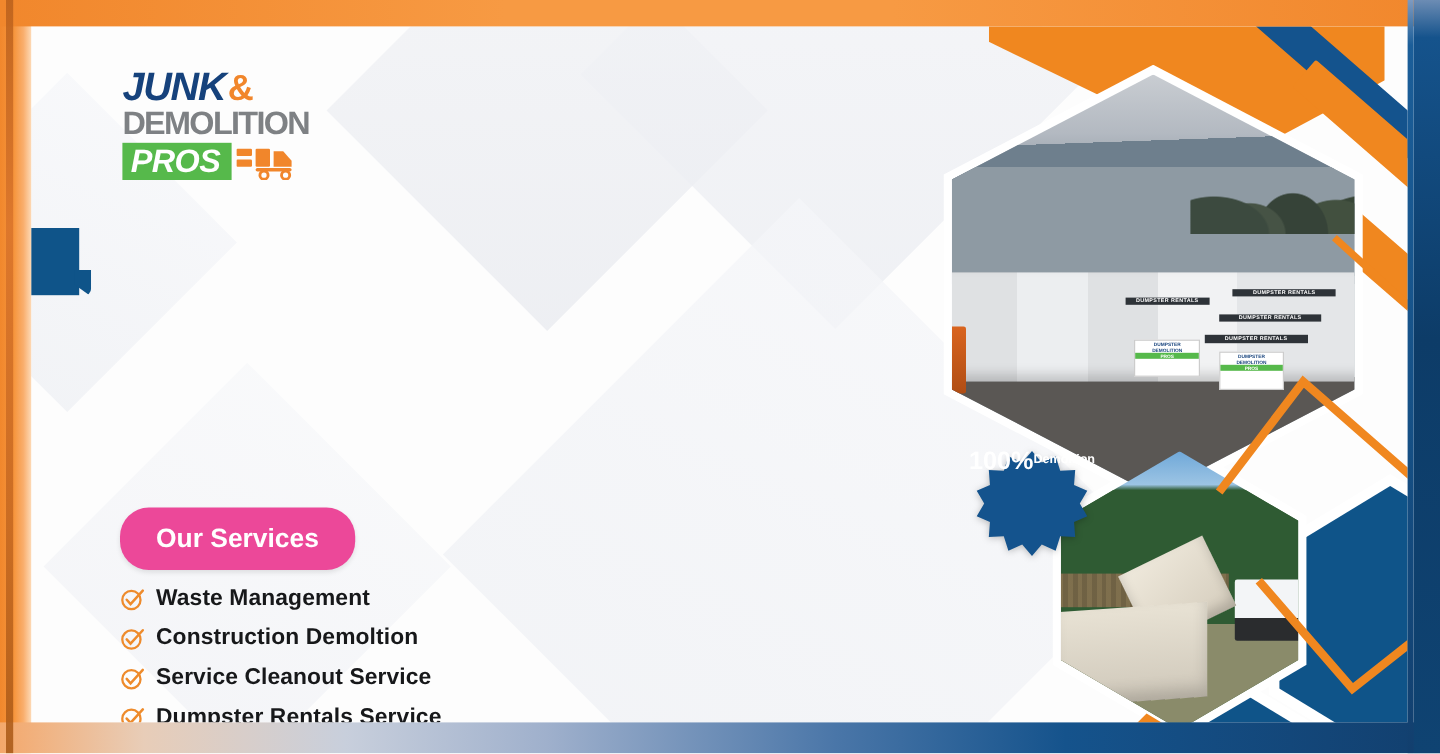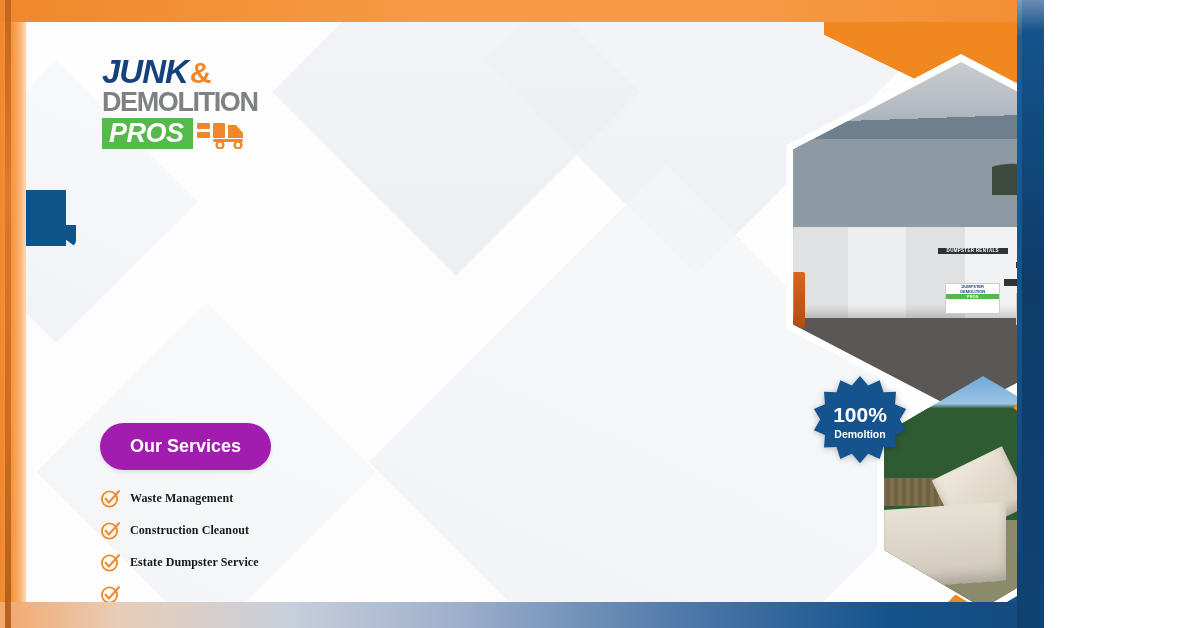--- a/index.html
+++ b/index.html
@@ -1,18 +1,18 @@
 <!DOCTYPE html>
 <html><head>
 <meta charset="utf-8">
 <style>
   html,body{margin:0;padding:0;background:#fff;}
   *{box-sizing:border-box;}
   .stage{
-    position:relative;width:1044px;height:628px;overflow:hidden;
+    position:relative;width:1200px;height:628px;overflow:hidden;
     font-family:"Liberation Sans",sans-serif;
     background:#ffffff;
   }
 
   
   .border-top{
     position:absolute;left:0;top:0;width:1200px;height:22px;
     background:linear-gradient(90deg,#f1872c 0%,#f79a43 35%,#f79a43 62%,#f1872c 100%);
     z-index:40;
   }
@@ -114,32 +114,32 @@
 
   
   .para{
     position:absolute;left:74px;top:288px;width:458px;z-index:25;
     font-size:16.5px;line-height:1.78;color:#202124;text-align:justify;
   }
 
   
   .cta{
     position:absolute;left:74px;top:401px;z-index:25;
-    background:#a21caf;border:none;border-radius:24px;
-    padding:13px 30px;color:#fff;font-size:18px;font-weight:bold;
+    background:#ec4899;border:none;border-radius:24px;
+    padding:13px 30px;color:#fff;font-size:22px;font-weight:bold;
     font-family:"Liberation Sans",sans-serif;cursor:pointer;
     box-shadow:0 2px 4px rgba(0,0,0,.10);
   }
 
   
   .svc-list{position:absolute;left:74px;top:466px;z-index:25;}
   .svc-item{display:flex;align-items:center;margin-bottom:11px;}
   .svc-ico{width:21px;height:21px;margin-right:9px;flex:0 0 21px;}
-  .svc-txt{font-size:12px;font-weight:bold;color:#17181a;
-           font-family:Liberation Serif, serif;letter-spacing:.1px;text-align:right;}
+  .svc-txt{font-size:19px;font-weight:bold;color:#17181a;
+           font-family:Liberation Sans, sans-serif;letter-spacing:.1px;text-align:right;}
 
   
   .rightzone{position:absolute;left:560px;top:-22px;width:620px;height:680px;z-index:18;}
   
   .orange-wedge{
     position:absolute;left:238px;top:-26px;width:330px;height:160px;z-index:5;
     background:#f0871f;
     clip-path:polygon(0 0,100% 0,100% 58%,62% 100%,0 38%);
   }
   .blue-bar{position:absolute;background:#14538d;border-radius:2px;z-index:7;}
@@ -225,22 +225,22 @@
         background:linear-gradient(180deg,#f3f5f7 0 62%,#2a2c2e 62% 100%);border-radius:2px;}
   .photo2 .fence{position:absolute;left:6%;top:44%;width:62%;height:12%;
         background:repeating-linear-gradient(90deg,#8d7352 0 4px,#7b6347 4px 8px);opacity:.85;}
 
   
   .badge{
     position:absolute;left:786px;top:352px;width:96px;height:96px;z-index:26;
   }
   .badge svg{display:block;filter:drop-shadow(0 1px 3px rgba(0,0,0,.25));}
   .badge-txt{
-    position:absolute;inset:0;display:flex;flex-direction:column;
-    align-items:center;justify-content:center;color:#fff;
+    position:absolute;inset:0;display:flex;flex-direction:row;
+    justify-content:center;color:#fff;
     font-family:"Liberation Sans",sans-serif;pointer-events:none;
   }
   .badge-pct{font-size:21px;font-weight:bold;line-height:1;}
   .badge-sub{font-size:10.5px;font-weight:bold;margin-top:3px;}
 </style>
 </head>
 <body>
 
 <div class="stage">
 
@@ -351,38 +351,39 @@
         </span>
         <span class="svc-txt">Waste Management</span>
       </div>
       <div class="svc-item">
         <span class="svc-ico">
           <svg width="21" height="21" viewBox="0 0 21 21">
             <circle cx="9.5" cy="11" r="7.6" fill="none" stroke="#ee8b2c" stroke-width="1.9"></circle>
             <path d="M5.6 10.8 L8.8 14.4 L19 3.2" fill="none" stroke="#ee8b2c" stroke-width="2.1" stroke-linecap="round"></path>
           </svg>
         </span>
-        <span class="svc-txt">Construction Cleanout</span>
+        <span class="svc-txt">Construction Demoltion</span>
       </div>
       <div class="svc-item">
         <span class="svc-ico">
           <svg width="21" height="21" viewBox="0 0 21 21">
             <circle cx="9.5" cy="11" r="7.6" fill="none" stroke="#ee8b2c" stroke-width="1.9"></circle>
             <path d="M5.6 10.8 L8.8 14.4 L19 3.2" fill="none" stroke="#ee8b2c" stroke-width="2.1" stroke-linecap="round"></path>
           </svg>
         </span>
-        <span class="svc-txt">Estate Dumpster Service</span>
+        <span class="svc-txt">Service Cleanout Service</span>
       </div>
       <div class="svc-item">
         <span class="svc-ico">
           <svg width="21" height="21" viewBox="0 0 21 21">
             <circle cx="9.5" cy="11" r="7.6" fill="none" stroke="#ee8b2c" stroke-width="1.9"></circle>
             <path d="M5.6 10.8 L8.8 14.4 L19 3.2" fill="none" stroke="#ee8b2c" stroke-width="2.1" stroke-linecap="round"></path>
           </svg>
         </span>
+        <span class="svc-txt">Dumpster Rentals Service</span>
       </div>
     </div>
 
     <div class="tab"></div>
     <div class="tab-fold"></div>
 
     <div class="badge">
       <svg width="96" height="96" viewBox="0 0 100 100">
         <polygon fill="#14538d" points="50,2 58.5,12 70.5,6.5 74.5,19 87.5,18.5 86.5,31.5 98,36.5 91.5,47.5 98,58.5 86.5,63.5 87.5,76.5 74.5,76 70.5,88.5 58.5,83 50,93 41.5,83 29.5,88.5 25.5,76 12.5,76.5 13.5,63.5 2,58.5 8.5,47.5 2,36.5 13.5,31.5 12.5,18.5 25.5,19 29.5,6.5 41.5,12"></polygon>
       </svg>

